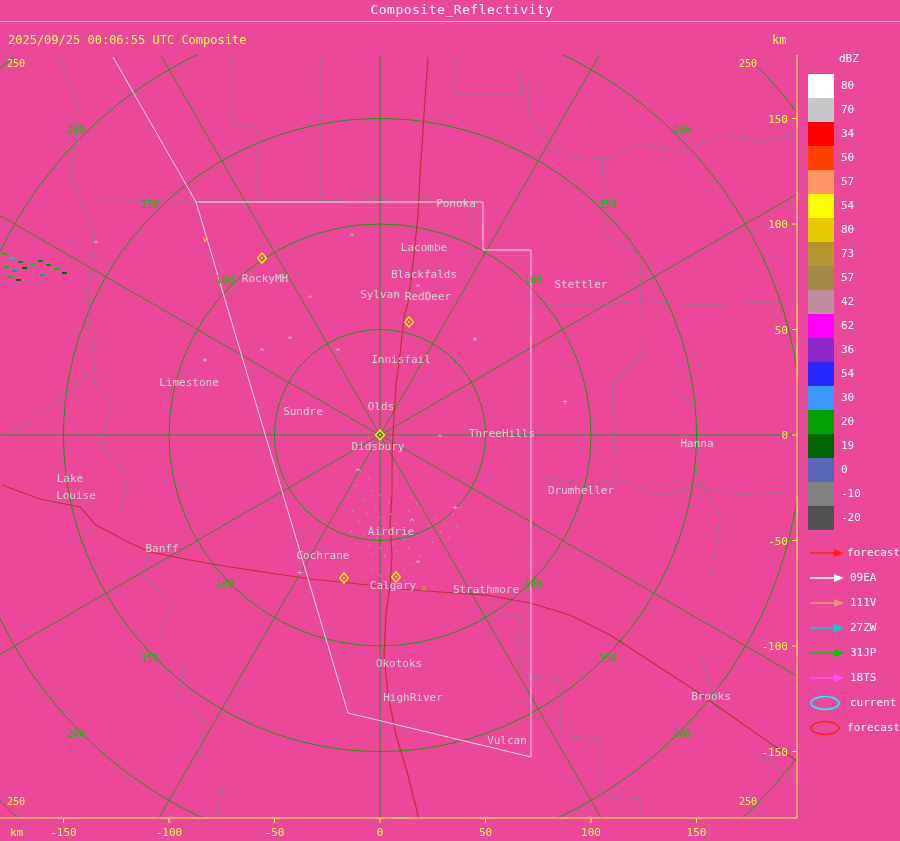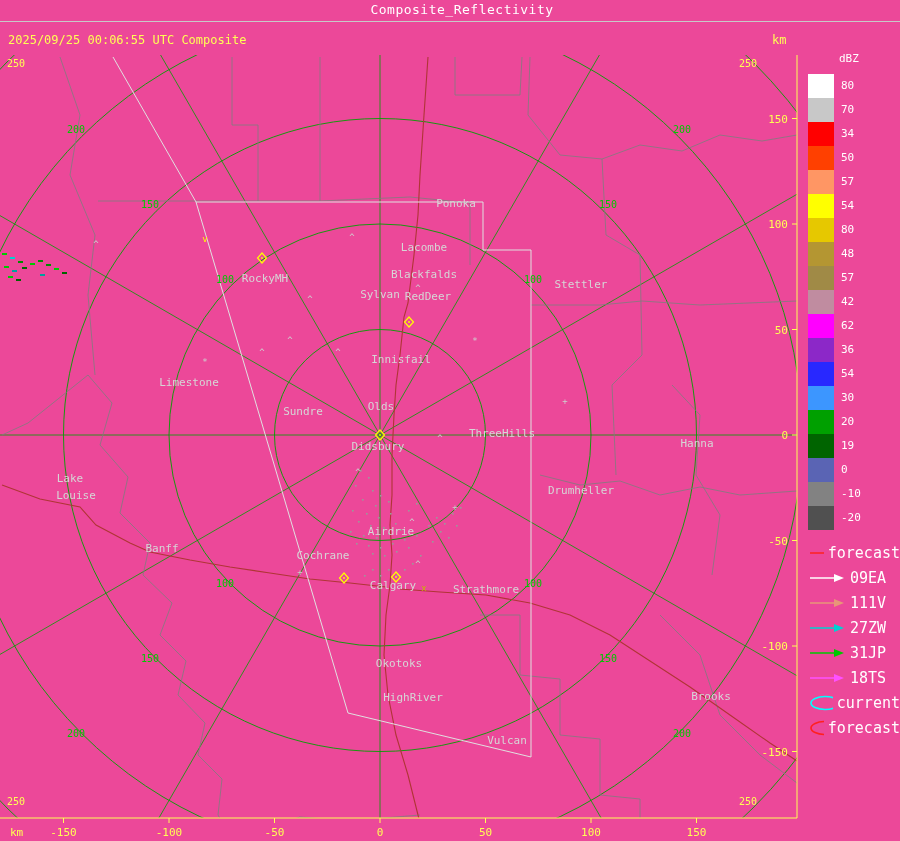--- a/index.html
+++ b/index.html
@@ -11,21 +11,21 @@
   #timestamp{left:8px;top:33px;}
   #km-top{left:772px;top:33px;}
   #dbz-label{left:839px;top:52px;color:#ffffff;font-size:11px;}
   #map-wrap{position:absolute;left:0;top:55px;width:800px;height:786px;}
   #sidebar{position:absolute;left:808px;top:74px;width:92px;}
   .cb-row{display:flex;height:24px;align-items:stretch;}
   .cb-swatch{width:26px;}
   .cb-label{color:#ffffff;font-size:11px;line-height:24px;padding-left:7px;}
   #marker-legend{margin-top:10px;}
   .mk-row{display:flex;align-items:center;height:25px;}
-  .mk-label{color:#ffffff;font-size:15px;margin-left:4px;}
+  .mk-label{color:#ffffff;font-size:11px;margin-left:4px;}
   svg text{font-family:"DejaVu Sans Mono",monospace;}
 </style>
 </head>
 <body>
 
 <div id="stage">
 
   <div class="titlebar">Composite_Reflectivity</div>
 
   <div class="hdr" id="timestamp">2025/09/25 00:06:55 UTC Composite</div>
@@ -274,21 +274,21 @@
         <div class="cb-row">
           <div class="cb-swatch" style="background: rgb(255, 255, 0);"></div>
           <div class="cb-label">54</div>
         </div>
         <div class="cb-row">
           <div class="cb-swatch" style="background: rgb(230, 200, 0);"></div>
           <div class="cb-label">80</div>
         </div>
         <div class="cb-row">
           <div class="cb-swatch" style="background: rgb(180, 150, 50);"></div>
-          <div class="cb-label">48</div>
+          <div class="cb-label">73</div>
         </div>
         <div class="cb-row">
           <div class="cb-swatch" style="background: rgb(160, 138, 70);"></div>
           <div class="cb-label">57</div>
         </div>
         <div class="cb-row">
           <div class="cb-swatch" style="background: rgb(192, 140, 160);"></div>
           <div class="cb-label">42</div>
         </div>
         <div class="cb-row">

